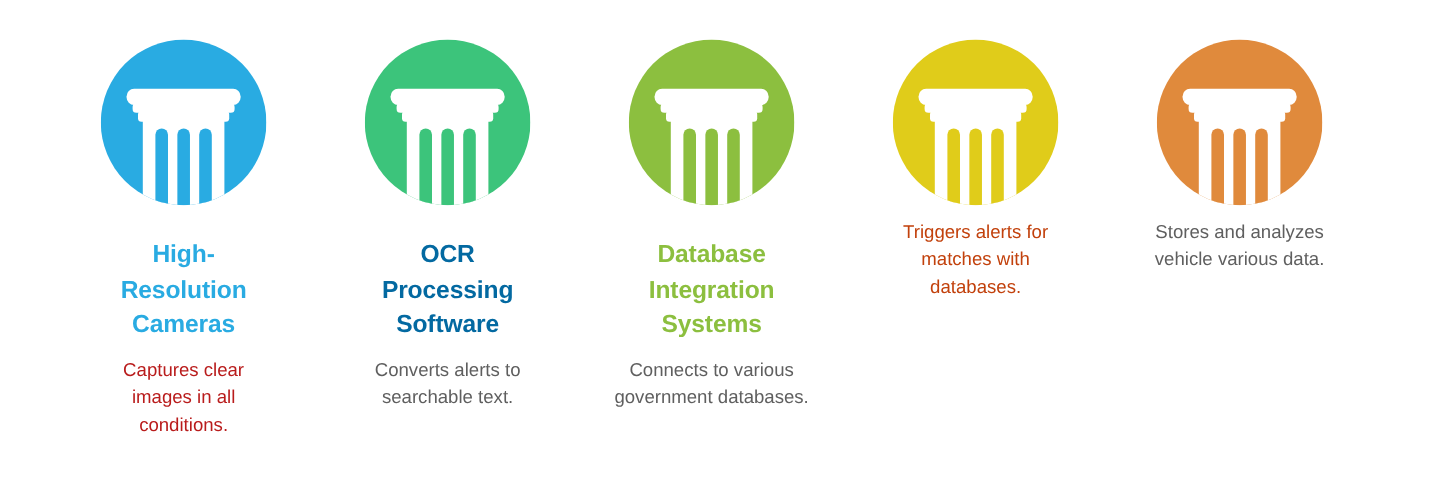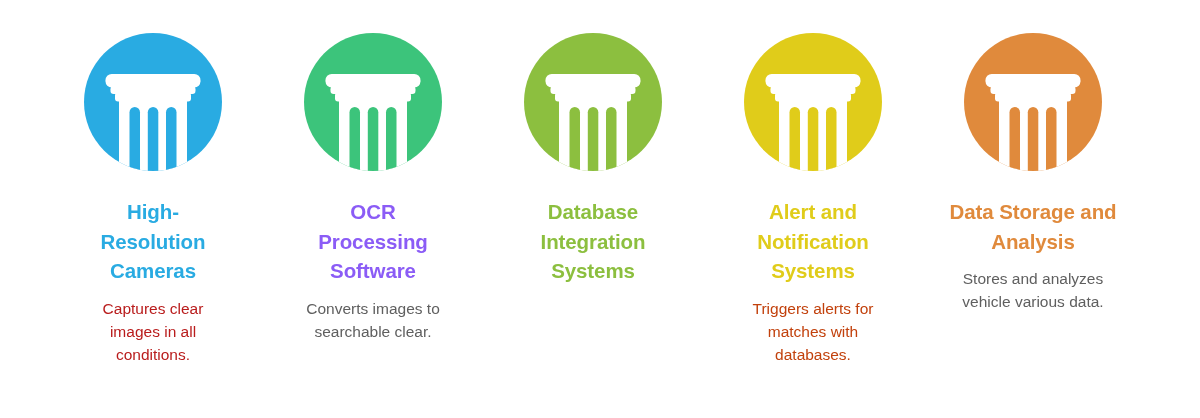--- a/index.html
+++ b/index.html
@@ -127,22 +127,22 @@
           <rect x="31" y="59.5" width="76" height="9" rx="3"></rect>
           <rect x="35" y="66" width="68" height="74" rx="0"></rect>
         </g>
         <g clip-path="url(#clip2)" class="badge-slot-2">
           <rect x="45.5" y="74" width="10.5" height="70" rx="5.25" fill="#3cc47b"></rect>
           <rect x="63.8" y="74" width="10.5" height="70" rx="5.25" fill="#3cc47b"></rect>
           <rect x="82" y="74" width="10.5" height="70" rx="5.25" fill="#3cc47b"></rect>
         </g>
       </svg>
     </div>
-    <div class="card-title" style="color: #8b5cf6;">OCR Processing Software</div>
-    <div class="card-desc" style="color: rgb(95, 95, 95);">Converts images to searchable clear.</div>
+    <div class="card-title" style="color: #0369a1;">OCR Processing Software</div>
+    <div class="card-desc" style="color: rgb(95, 95, 95);">Converts alerts to searchable text.</div>
   </div>
 
   <div class="component-card c3">
     <div class="icon-badge">
       <svg viewBox="0 0 138 138" xmlns="http://www.w3.org/2000/svg" aria-hidden="true">
         <defs>
           <clipPath id="clip3">
               <circle cx="69" cy="69" r="69"></circle>
             </clipPath>
         </defs>
@@ -154,20 +154,21 @@
           <rect x="35" y="66" width="68" height="74" rx="0"></rect>
         </g>
         <g clip-path="url(#clip3)" class="badge-slot-3">
           <rect x="45.5" y="74" width="10.5" height="70" rx="5.25" fill="#8cbf3f"></rect>
           <rect x="63.8" y="74" width="10.5" height="70" rx="5.25" fill="#8cbf3f"></rect>
           <rect x="82" y="74" width="10.5" height="70" rx="5.25" fill="#8cbf3f"></rect>
         </g>
       </svg>
     </div>
     <div class="card-title" style="color: rgb(140, 191, 63);">Database Integration Systems</div>
+    <div class="card-desc" style="color: rgb(95, 95, 95);">Connects to various government databases.</div>
   </div>
 
   <div class="component-card c4">
     <div class="icon-badge">
       <svg viewBox="0 0 138 138" xmlns="http://www.w3.org/2000/svg" aria-hidden="true">
         <defs>
           <clipPath id="clip4">
               <circle cx="69" cy="69" r="69"></circle>
             </clipPath>
         </defs>
@@ -178,21 +179,20 @@
           <rect x="31" y="59.5" width="76" height="9" rx="3"></rect>
           <rect x="35" y="66" width="68" height="74" rx="0"></rect>
         </g>
         <g clip-path="url(#clip4)" class="badge-slot-4">
           <rect x="45.5" y="74" width="10.5" height="70" rx="5.25" fill="#e0cc1a"></rect>
           <rect x="63.8" y="74" width="10.5" height="70" rx="5.25" fill="#e0cc1a"></rect>
           <rect x="82" y="74" width="10.5" height="70" rx="5.25" fill="#e0cc1a"></rect>
         </g>
       </svg>
     </div>
-    <div class="card-title" style="color: rgb(224, 204, 26);">Alert and Notification Systems</div>
     <div class="card-desc" style="color: #c2410c;">Triggers alerts for matches with databases.</div>
   </div>
 
   <div class="component-card c5">
     <div class="icon-badge">
       <svg viewBox="0 0 138 138" xmlns="http://www.w3.org/2000/svg" aria-hidden="true">
         <defs>
           <clipPath id="clip5">
               <circle cx="69" cy="69" r="69"></circle>
             </clipPath>
@@ -204,17 +204,16 @@
           <rect x="31" y="59.5" width="76" height="9" rx="3"></rect>
           <rect x="35" y="66" width="68" height="74" rx="0"></rect>
         </g>
         <g clip-path="url(#clip5)" class="badge-slot-5">
           <rect x="45.5" y="74" width="10.5" height="70" rx="5.25" fill="#e08a3c"></rect>
           <rect x="63.8" y="74" width="10.5" height="70" rx="5.25" fill="#e08a3c"></rect>
           <rect x="82" y="74" width="10.5" height="70" rx="5.25" fill="#e08a3c"></rect>
         </g>
       </svg>
     </div>
-    <div class="card-title" style="color: rgb(224, 138, 60);">Data Storage and Analysis</div>
     <div class="card-desc" style="color: rgb(95, 95, 95);">Stores and analyzes vehicle various data.</div>
   </div>
 
 </div>
 
 </body></html>

